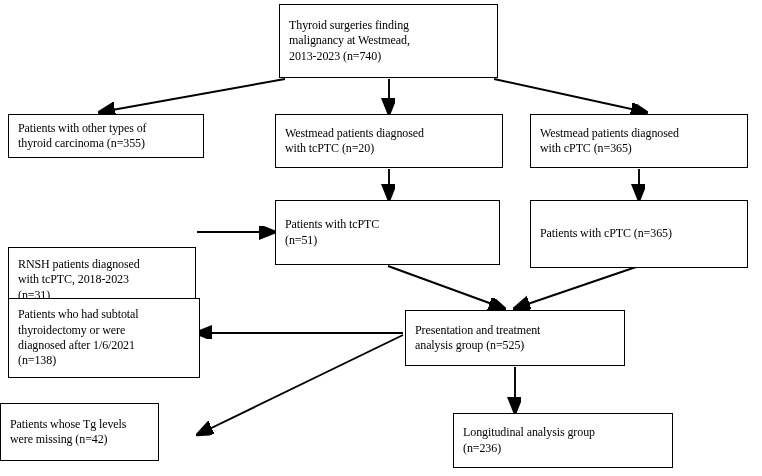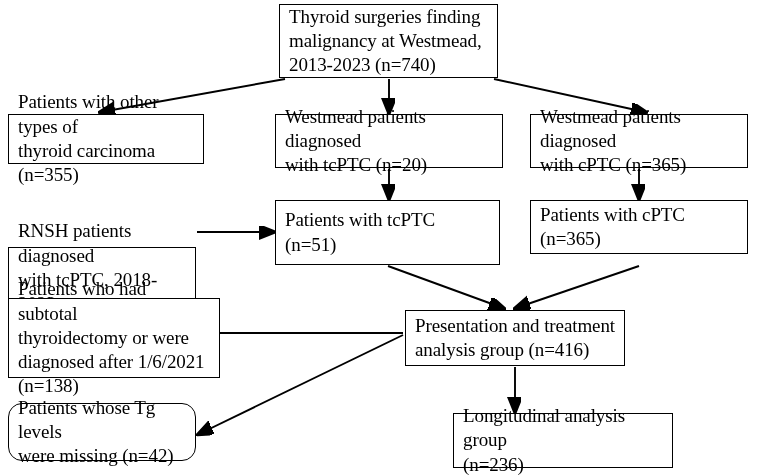--- a/index.html
+++ b/index.html
@@ -19,21 +19,21 @@
     position: absolute;
     box-sizing: border-box;
     border: 1.6px solid #000000;
     background: #ffffff;
     display: flex;
     align-items: center;
     padding: 5px 9px;
     z-index: 2;
   }
   .node .label {
-    font-size: 19px;
+    font-size: 12px;
     line-height: 1.28;
     color: #000000;
     font-weight: 400;
     white-space: pre-line;
     letter-spacing: -0.1px;
   }
   svg.edges {
     position: absolute;
     left: 0;
     top: 0;
@@ -70,55 +70,55 @@
         <line x1="403" y1="335" x2="199" y2="434" marker-end="url(#arrowhead)"></line>
         <line x1="515" y1="367" x2="515" y2="411" marker-end="url(#arrowhead)"></line>
       </g>
   </svg>
   <div id="node-layer">
       <div class="node" style="left: 279px; top: 4px; width: 219px; height: 74px;">
         <div class="label">Thyroid surgeries finding
 malignancy at Westmead,
 2013-2023 (n=740)</div>
       </div>
-      <div class="node" style="left: 8px; top: 114px; width: 196px; height: 50px;">
+      <div class="node" style="left: 8px; top: 114px; width: 196px; height: 44px;">
         <div class="label">Patients with other types of
 thyroid carcinoma (n=355)</div>
       </div>
       <div class="node" style="left: 275px; top: 114px; width: 228px; height: 54px;">
         <div class="label">Westmead patients diagnosed
 with tcPTC (n=20)</div>
       </div>
       <div class="node" style="left: 530px; top: 114px; width: 218px; height: 54px;">
         <div class="label">Westmead patients diagnosed
 with cPTC (n=365)</div>
       </div>
       <div class="node" style="left: 8px; top: 199px; width: 188px; height: 66px; margin-top: 48px;">
         <div class="label">RNSH patients diagnosed
 with tcPTC, 2018-2023
 (n=31)</div>
       </div>
       <div class="node" style="left: 275px; top: 200px; width: 225px; height: 65px;">
         <div class="label">Patients with tcPTC
 (n=51)</div>
       </div>
-      <div class="node" style="left: 530px; top: 200px; width: 218px; height: 54px;">
+      <div class="node" style="left: 530px; top: 200px; width: 218px; height: 68px;">
         <div class="label">Patients with cPTC (n=365)</div>
       </div>
-      <div class="node" style="left: 8px; top: 298px; width: 212px; height: 80px;">
+      <div class="node" style="left: 8px; top: 298px; width: 192px; height: 80px;">
         <div class="label">Patients who had subtotal
 thyroidectomy or were
 diagnosed after 1/6/2021
 (n=138)</div>
       </div>
       <div class="node" style="left: 405px; top: 310px; width: 220px; height: 56px;">
         <div class="label">Presentation and treatment
-analysis group (n=416)</div>
+analysis group (n=525)</div>
       </div>
-      <div class="node" style="left: 8px; top: 403px; width: 188px; height: 58px; border-radius: 14px;">
+      <div class="node" style="left: 0; top: 403px; width: 159px; height: 58px;">
         <div class="label">Patients whose Tg levels
 were missing (n=42)</div>
       </div>
       <div class="node" style="left: 405px; top: 413px; width: 220px; height: 55px; margin-left: 48px;">
         <div class="label">Longitudinal analysis group
 (n=236)</div>
       </div>
     </div>
 </div>
 

